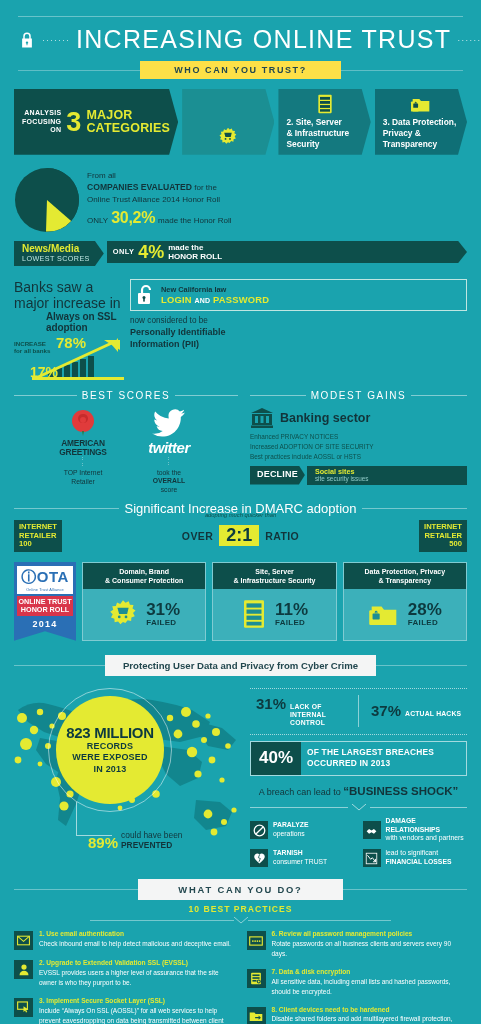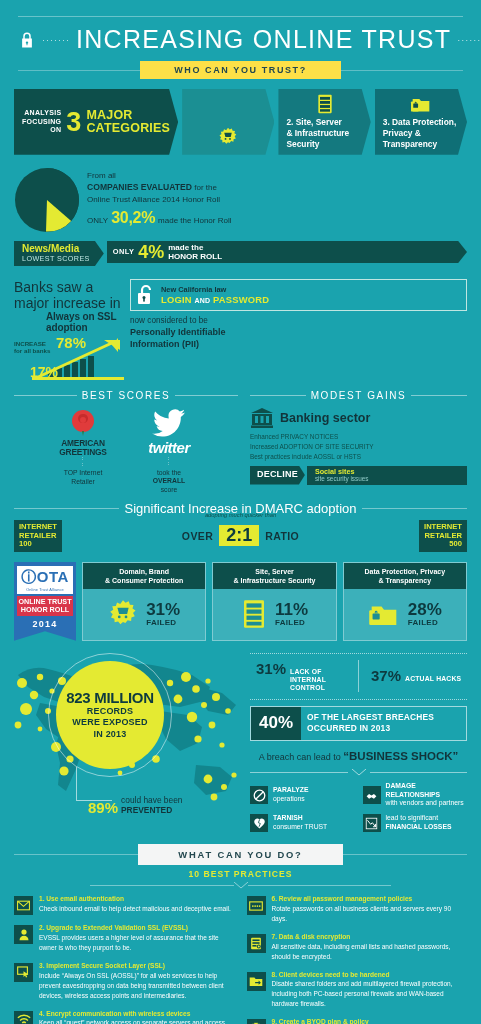--- a/index.html
+++ b/index.html
@@ -522,20 +522,25 @@
             </svg>
         </span>
         <div>
           <div class="card-pct">28%</div>
           <div class="card-fail">FAILED</div>
         </div>
       </div>
     </div>
   </div>
 
+  <div class="prot-wrap">
+    <div class="prot-line"></div>
+    <div class="prot">Protecting User Data and Privacy from Cyber Crime</div>
+    <div class="prot-line"></div>
+  </div>
 
   <div class="row-c">
     <div class="mapcol">
       <svg class="mapsvg" width="250" height="178" viewBox="0 0 250 178">
         <g fill="#12868e">
           <path d="M18 28 q14-10 30-6 t26 8 l10 10 -8 12 -14 4 -18-6 -16-10z"></path>
           <path d="M40 56 l22 4 14 10 -4 14 -14 6 -12-8 -10-14z"></path>
           <path d="M60 84 l16 6 6 14 -6 18 -10 22 -8-6 2-22 -4-18z"></path>
           <path d="M108 26 q20-12 44-8 t40 10 l18 12 -6 14 -24 6 -30-4 -26-10z"></path>
           <path d="M104 52 l30 6 14 16 -2 18 -12 16 -14-6 -10-20 -8-18z"></path>

